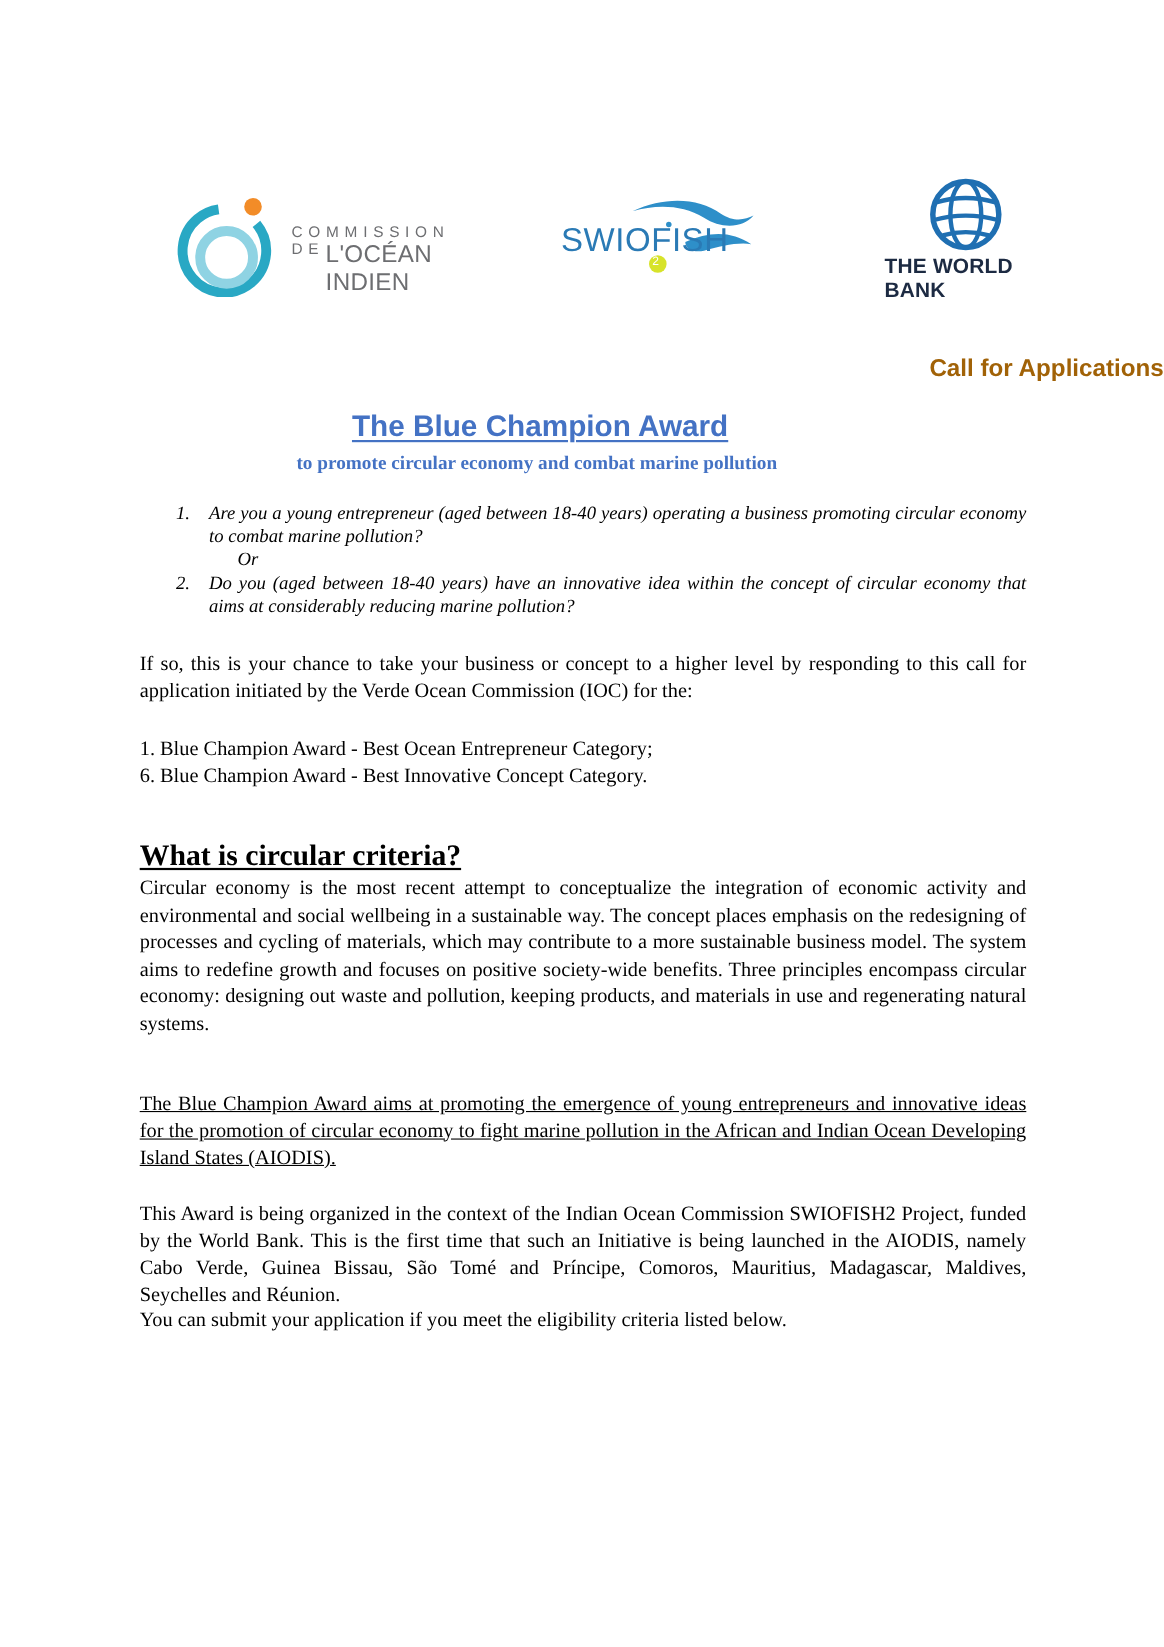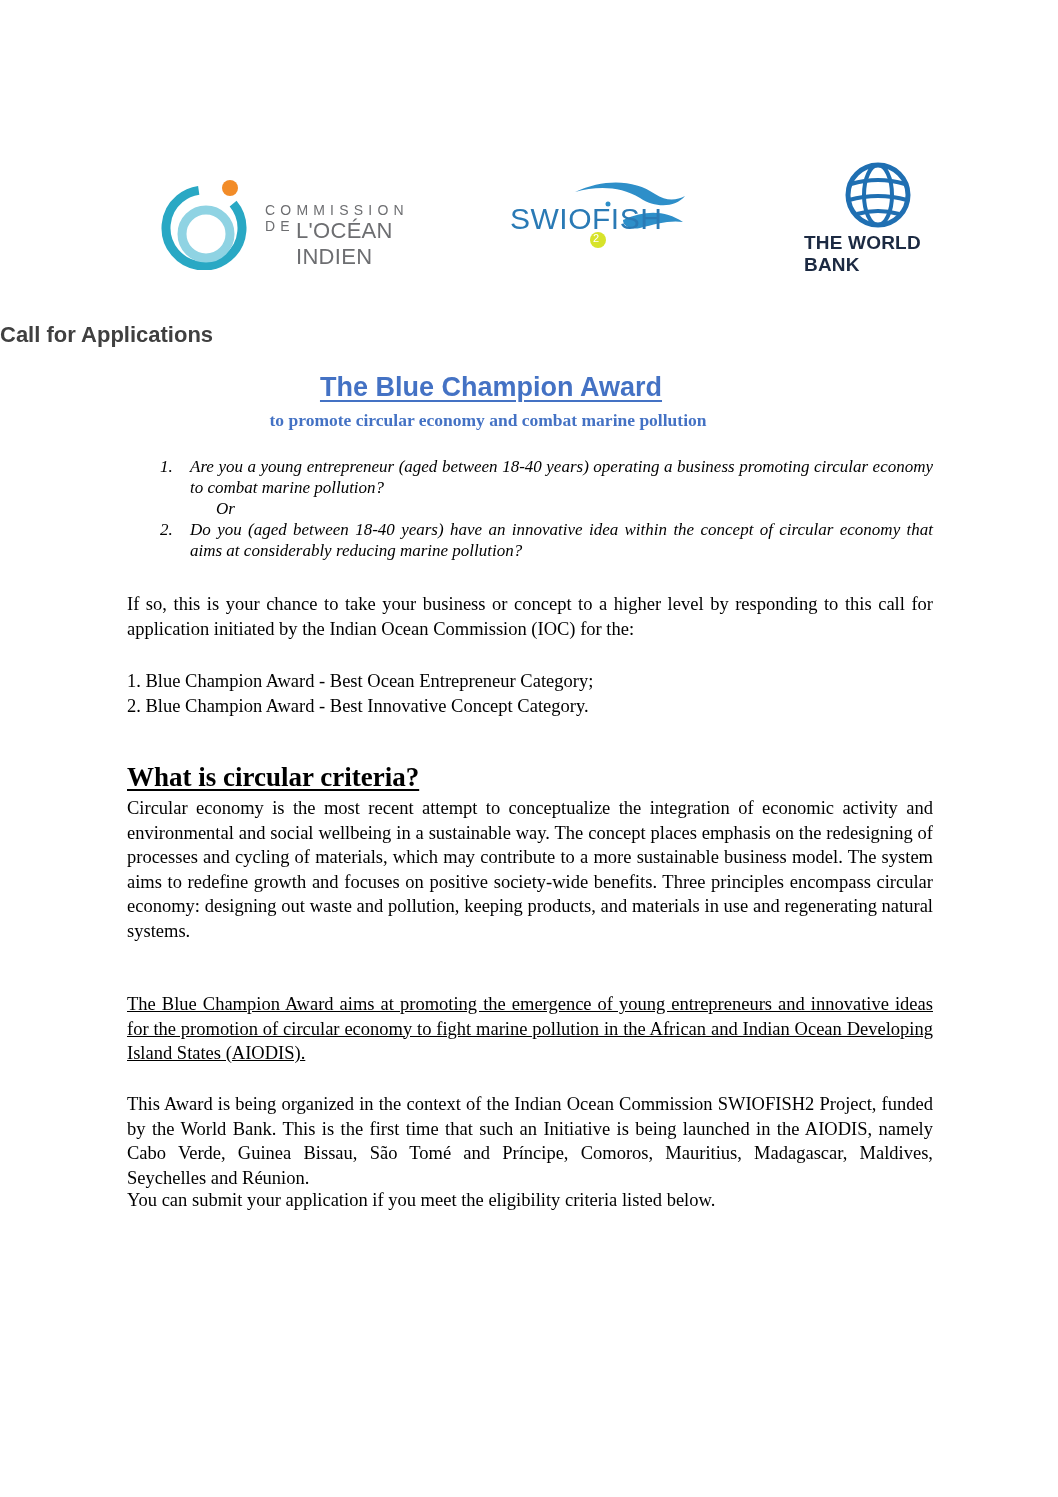--- a/index.html
+++ b/index.html
@@ -13,21 +13,21 @@
   .coi-text1 { position: absolute; left: 105px; top: 24px; font-size: 14px; letter-spacing: 5.2px; color: #6d6e71; }
   .coi-text2 { position: absolute; left: 104px; top: 40px; font-size: 22px; color: #6d6e71; letter-spacing: 0.3px; margin-left: 32px; }
 
   .logo-swio { left: 505px; top: 180px; width: 190px; height: 80px; }
   .swio-text { position: absolute; left: 5px; top: 22px; font-size: 30px; color: #2a7ab5; letter-spacing: 0.5px; }
 
   .logo-wb { left: 788px; top: 160px; width: 180px; height: 100px; }
   .wb-text { position: absolute; left: 0px; top: 72px; font-size: 19px; font-weight: bold; color: #1c2a42; letter-spacing: 0.2px; margin-left: 16px; }
 
   
-  .call-title { left: 0; width: 1058px; top: 322px; text-align: left; font-size: 22px; font-weight: bold; color: #404040; }
+  .call-title { left: 0; width: 1058px; top: 322px; text-align: right; font-size: 22px; font-weight: bold; color: #a16207; }
   .award-title { left: 0; width: 982px; top: 372px; text-align: center; font-size: 27px; font-weight: bold; color: #4472c4; }
   .award-title span { text-decoration: underline; text-decoration-thickness: 2px; text-underline-offset: 4px; }
   .award-sub { left: 0; width: 976px; top: 410px; text-align: center; font-size: 17.5px; font-weight: bold; color: #4472c4; }
 
   
   .questions { left: 150px; top: 456px; width: 783px; font-size: 17px; font-style: italic; line-height: 21px; }
   .q-item { display: flex; }
   .q-num { width: 40px; flex: none; padding-left: 10px; box-sizing: border-box; }
   .q-text { flex: 1; text-align: justify; }
   .q-or { padding-left: 66px; }
@@ -87,23 +87,23 @@
     <div class="q-num">1.</div>
     <div class="q-text">Are you a young entrepreneur (aged between 18-40 years) operating a business promoting circular economy to combat marine pollution?</div>
   </div>
   <div class="q-or">Or</div>
   <div class="q-item">
     <div class="q-num">2.</div>
     <div class="q-text">Do you (aged between 18-40 years) have an innovative idea within the concept of circular economy that aims at considerably reducing marine pollution?</div>
   </div>
 </div>
 
-<div class="abs para p1 serif">If so, this is your chance to take your business or concept to a higher level by responding to this call for application initiated by the Indian Ocean Commission (IOC) for the:</div>
+<div class="abs para p1 serif">If so, this is your chance to take your business or concept to a higher level by responding to this call for application initiated by the Verde Ocean Commission (IOC) for the:</div>
 <div class="abs para cats serif">
   <div>1. Blue Champion Award - Best Ocean Entrepreneur Category;</div>
-  <div>2. Blue Champion Award - Best Innovative Concept Category.</div>
+  <div>6. Blue Champion Award - Best Innovative Concept Category.</div>
 </div>
 
 <div class="abs h2 serif">What is circular criteria?</div>
 <div class="abs para p2 serif">Circular economy is the most recent attempt to conceptualize the integration of economic activity and environmental and social wellbeing in a sustainable way. The concept places emphasis on the redesigning of processes and cycling of materials, which may contribute to a more sustainable business model. The system aims to redefine growth and focuses on positive society-wide benefits. Three principles encompass circular economy: designing out waste and pollution, keeping products, and materials in use and regenerating natural systems.</div>
 <div class="abs para p3 serif">The Blue Champion Award aims at promoting the emergence of young entrepreneurs and innovative ideas for the promotion of circular economy to fight marine pollution in the African and Indian Ocean Developing Island States (AIODIS).</div>
 <div class="abs para p4 serif">This Award is being organized in the context of the Indian Ocean Commission SWIOFISH2 Project, funded by the World Bank.  This is the first time that such an Initiative is being launched in the AIODIS, namely Cabo Verde, Guinea Bissau, São Tomé and Príncipe, Comoros, Mauritius, Madagascar, Maldives, Seychelles and Réunion.</div>
 <div class="abs para p5 serif">You can submit your application if you meet the eligibility criteria listed below.</div>
 
 </body></html>

